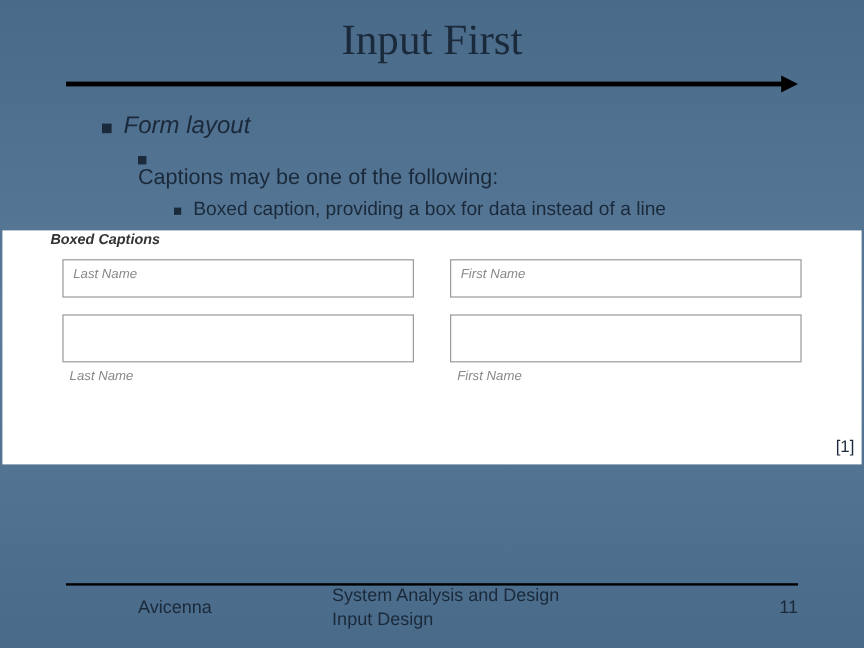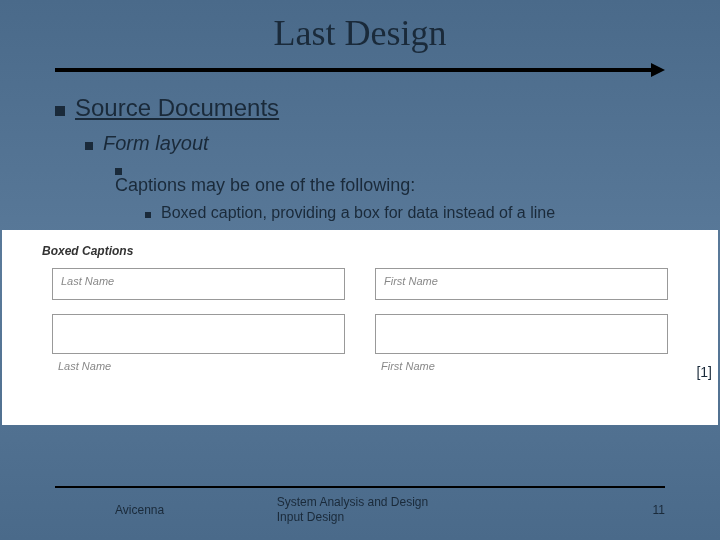--- a/index.html
+++ b/index.html
@@ -62,21 +62,21 @@
   .bullet.xxs { width: 6px; height: 6px; margin-top: 5px; }
   .lvl1-text { font-size: 24px; text-decoration: underline; }
   .lvl2-text { font-size: 20px; }
   .lvl3-text { font-size: 18px; }
   .lvl4-text { font-size: 16px; }
   .figure {
     position: relative;
     background: #fff;
     margin: 6px 2px 0 2px;
     height: 195px;
-    padding: 14px 10px;
+    padding: 0 10px;
   }
   .fig-title {
     font-family: Arial, sans-serif;
     font-size: 12px;
     font-weight: bold;
     font-style: italic;
     color: #333;
     margin-bottom: 10px;
     margin-left: 30px;
   }
@@ -128,42 +128,38 @@
     height: 2px;
     background: #000;
   }
   .footer {
     position: absolute;
     left: 55px;
     right: 55px;
     bottom: 14px;
     display: flex;
     align-items: center;
-    font-size: 12px;
+    font-size: 15px;
     color: #1a2a3a;
   }
   .footer-left { flex: 1; text-align: left; padding-left: 60px;}
   .footer-center { flex: 1.4; text-align: left; line-height: 1.3; }
   .footer-right { flex: 1; text-align: right; }
 </style>
 </head>
 <body>
 
-<div class="title">Last Design</div>
+<div class="title">Input First</div>
 
 <div class="arrow-line">
   <div class="arrow-bar"></div>
   <div class="arrow-head"></div>
 </div>
 
 <div class="content">
-  <div class="lvl1">
-    <div class="bullet"></div>
-    <div class="lvl1-text">Source Documents</div>
-  </div>
   <div class="lvl2">
     <div class="bullet sm"></div>
     <div class="lvl2-text">Form layout</div>
   </div>
   <div class="lvl3">
     <div class="bullet xs"></div>
     <div class="lvl3-text">Captions may be one of the following:</div>
   </div>
   <div class="lvl4">
     <div class="bullet xxs"></div>

